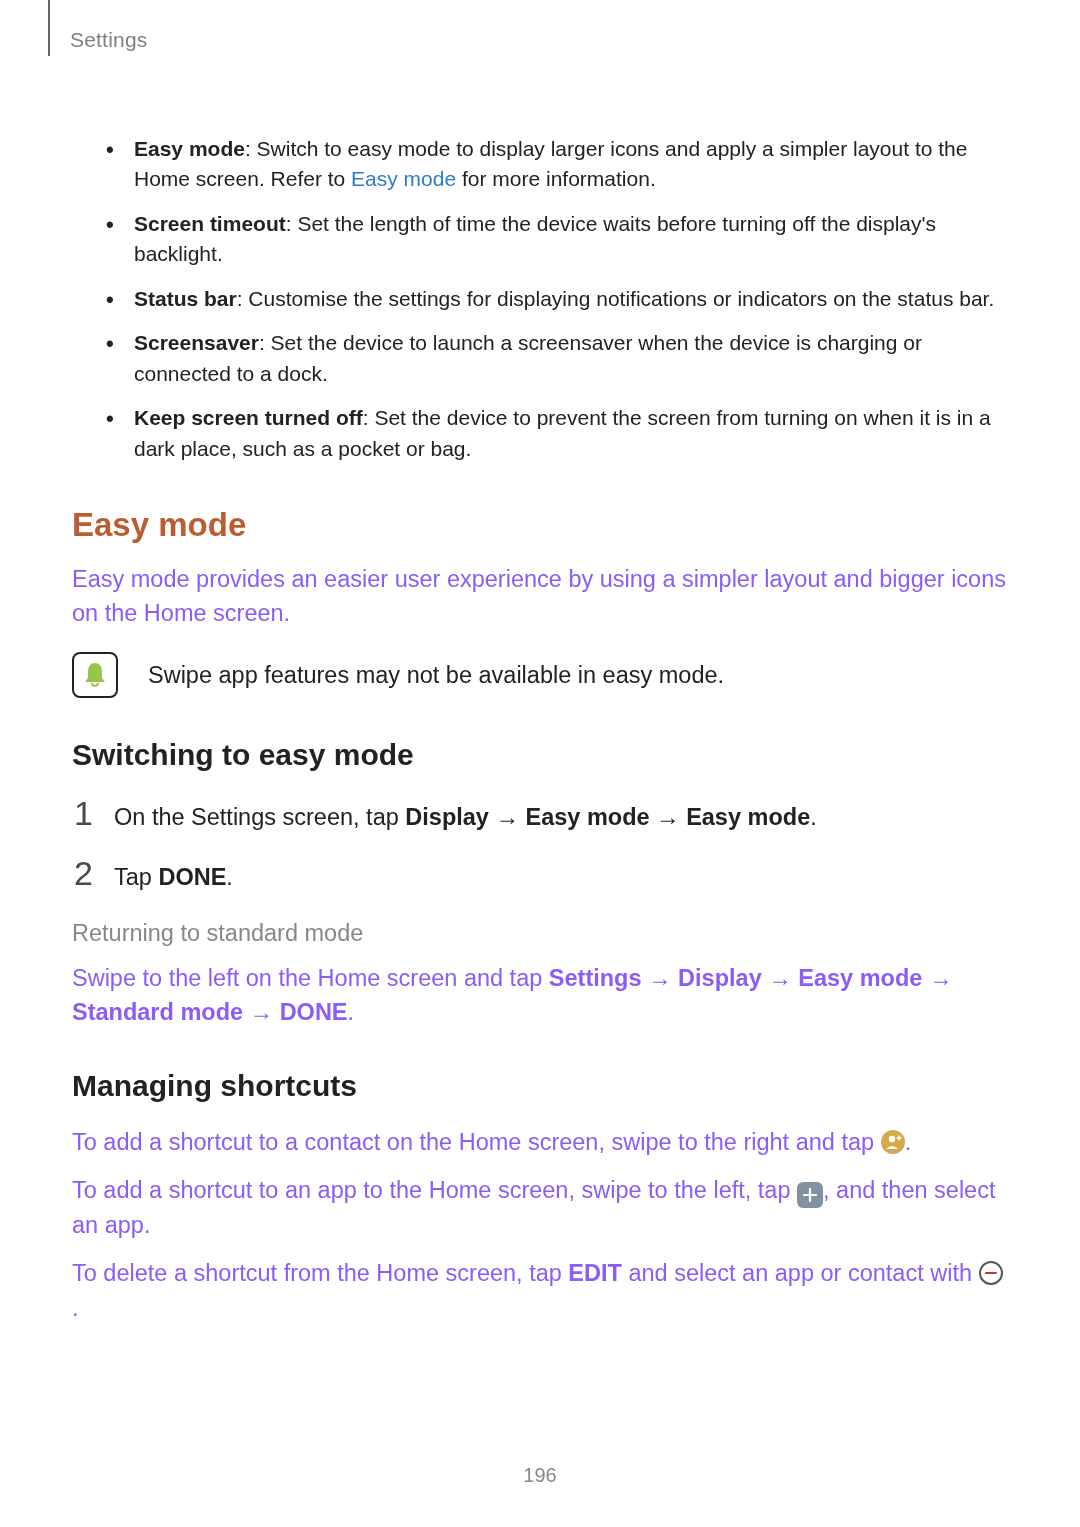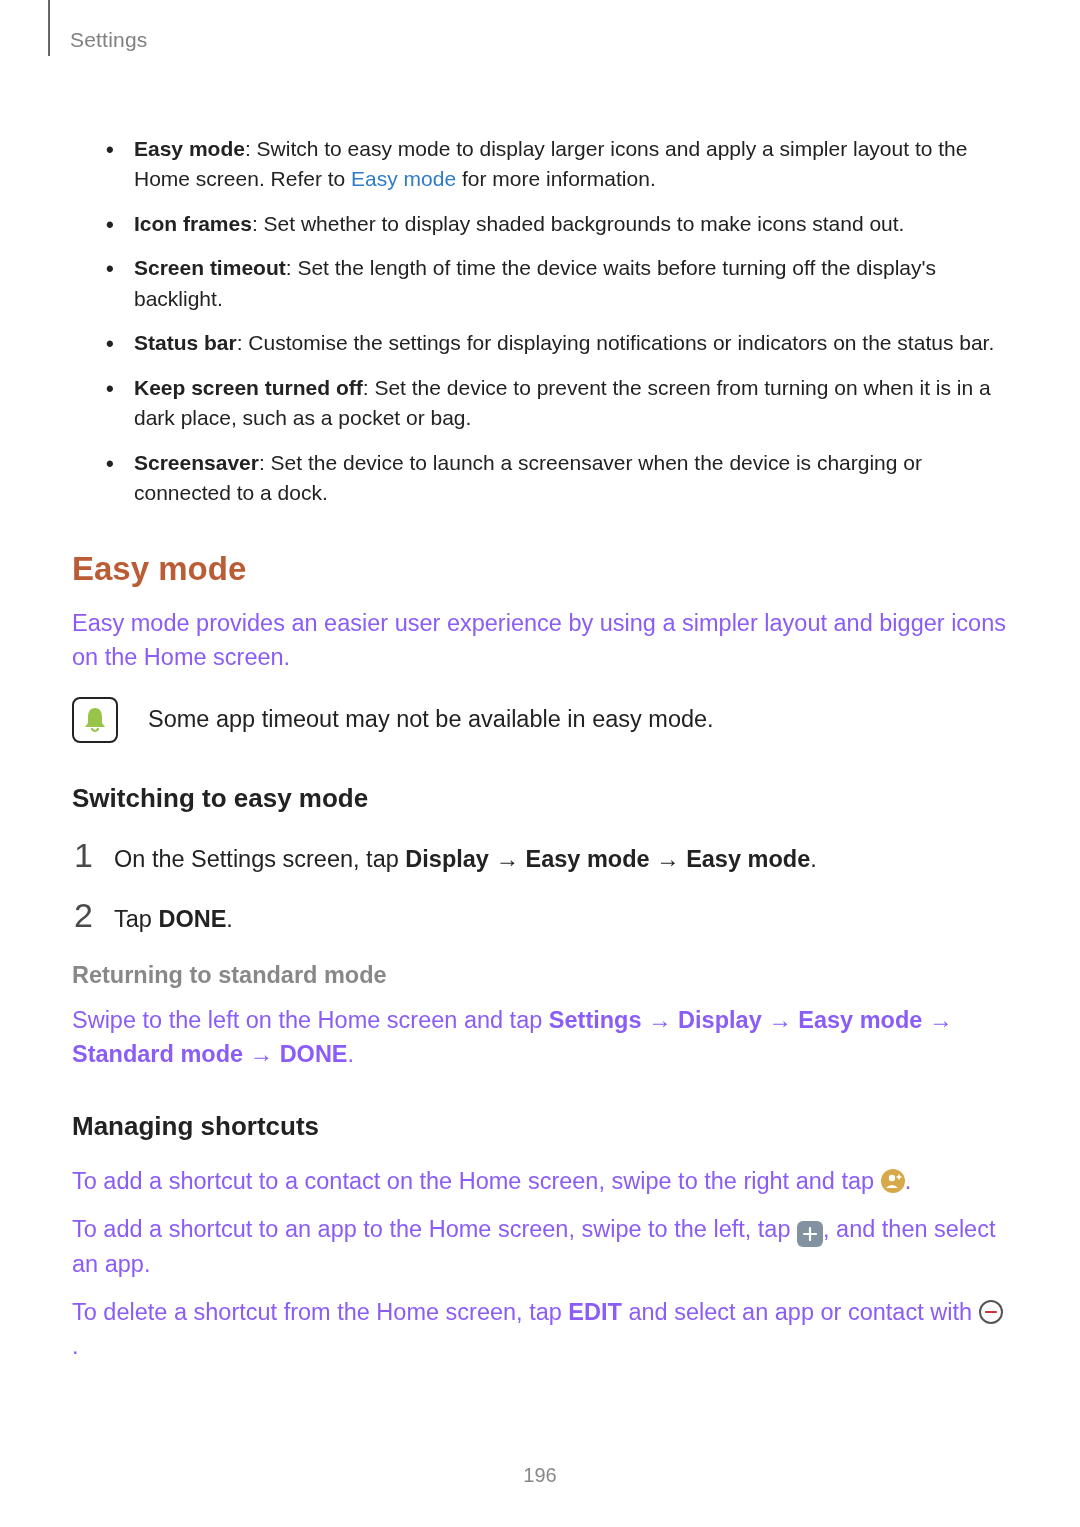--- a/index.html
+++ b/index.html
@@ -85,29 +85,29 @@
     justify-content: center;
     margin-right: 30px;
     flex-shrink: 0;
   }
   .note-icon svg { display: block; }
   .note-text {
     font-size: 23.5px;
     line-height: 1.45;
   }
   h3.subheading {
-    font-size: 26px;
+    font-size: 30px;
     font-weight: 700;
     margin-top: 40px;
     margin-bottom: 22px;
     color: #222;
   }
   h4.minorheading {
     font-size: 23.5px;
-    font-weight: 700;
+    font-weight: 400;
     color: #888;
     margin-top: 26px;
     margin-bottom: 14px;
   }
   .step {
     display: flex;
     align-items: baseline;
     margin-bottom: 20px;
     margin-left: 2px;
   }
@@ -162,47 +162,44 @@
   <div class="header-label">Settings</div>
 </div>
 
 <div class="content">
 
   <ul class="bullets">
     <li>
       <span class="bold">Easy mode</span><span>: Switch to easy mode to display larger icons and apply a simpler layout to the Home screen. Refer to </span><span class="link">Easy mode</span><span> for more information.</span>
     </li>
     <li>
-      <span class="bold">Icon frames</span><span>: Set whether to display shaded backgrounds to make icons stand out.</span>
-    </li>
-    <li>
       <span class="bold">Screen timeout</span><span>: Set the length of time the device waits before turning off the display's backlight.</span>
     </li>
     <li>
       <span class="bold">Status bar</span><span>: Customise the settings for displaying notifications or indicators on the status bar.</span>
     </li>
     <li>
+      <span class="bold">Screensaver</span><span>: Set the device to launch a screensaver when the device is charging or connected to a dock.</span>
+    </li>
+    <li>
       <span class="bold">Keep screen turned off</span><span>: Set the device to prevent the screen from turning on when it is in a dark place, such as a pocket or bag.</span>
-    </li>
-    <li>
-      <span class="bold">Screensaver</span><span>: Set the device to launch a screensaver when the device is charging or connected to a dock.</span>
     </li>
   </ul>
 
   <h2 class="section-title">Easy mode</h2>
   <p class="body">Easy mode provides an easier user experience by using a simpler layout and bigger icons on the Home screen.</p>
 
   <div class="note-row">
     <div class="note-icon">
       <svg width="26" height="28" viewBox="0 0 26 28">
         <path d="M13 2 C8 2 6 6 6 11 L6 17 L3 21 L23 21 L20 17 L20 11 C20 6 18 2 13 2 Z" fill="#99c44a"></path>
         <path d="M10 23 Q13 27 16 23" stroke="#99c44a" stroke-width="2.2" fill="none" stroke-linecap="round"></path>
       </svg>
     </div>
-    <div class="note-text">Some app timeout may not be available in easy mode.</div>
+    <div class="note-text">Swipe app features may not be available in easy mode.</div>
   </div>
 
   <h3 class="subheading">Switching to easy mode</h3>
 
   <div class="step">
     <div class="step-num">1</div>
     <div class="step-text">
       <span>On the Settings screen, tap </span><span class="bold">Display</span><span> → </span><span class="bold">Easy mode</span><span> → </span><span class="bold">Easy mode</span><span>.</span>
     </div>
   </div>

